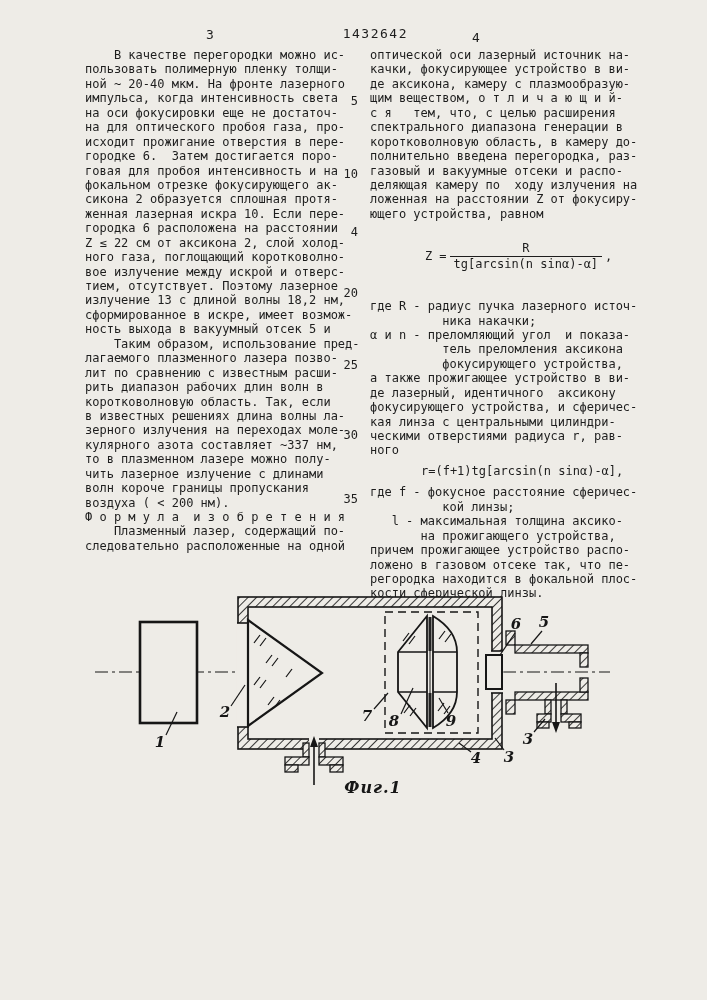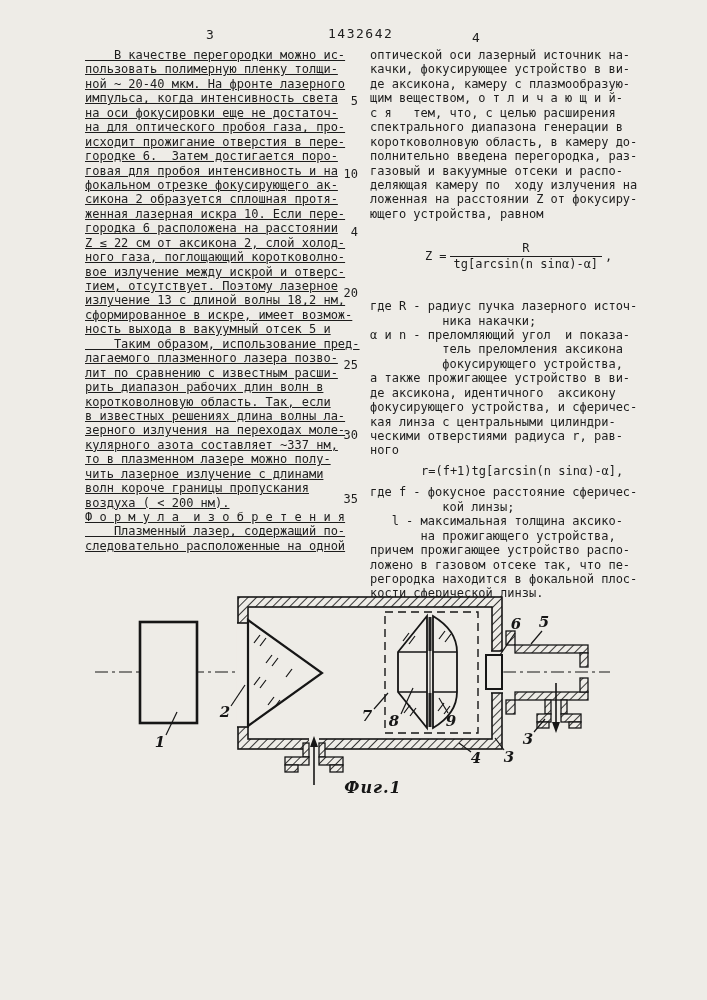--- a/index.html
+++ b/index.html
@@ -1,26 +1,26 @@
 <!DOCTYPE html>
 <html><head>
 <meta charset="utf-8">
 <style>
   html,body{margin:0;padding:0;}
   body{width:707px;height:1000px;position:relative;background:#eeece7;overflow:hidden;
        font-family:"DejaVu Sans Mono", monospace;color:#1d1d1d;}
   .abs{position:absolute;}
   
-  .patent-no{left:328px;top:26px;width:80px;text-align:left;font-size:13px;letter-spacing:1.5px;}
+  .patent-no{left:328px;top:26px;width:80px;text-align:right;font-size:13px;letter-spacing:1.5px;}
   .pgno-left{left:206px;top:27px;font-size:13px;}
   .pgno-right{left:472px;top:30px;font-size:13px;}
   
   .col{font-size:12px;line-height:14.45px;}
   .col .tl{white-space:pre;height:14.45px;}
-  .col-left{left:85px;top:48px;width:275px;text-decoration:underline;}
+  .col-left{left:85px;top:48px;width:275px;}
   .col-right{left:370px;top:48px;width:275px;}
   
   .gn{position:absolute;right:349px;font-size:12px;}
   .gn1{top:94px;}.gn2{top:167px;}.gn3{top:225px;}.gn4{top:286px;}
   .gn5{top:358px;}.gn6{top:428px;}.gn7{top:492px;}
   
   .formula-z{margin:5px 0 13px 26px;white-space:pre;}
   .frac{display:inline-block;vertical-align:middle;text-align:center;margin:0 3px;}
   .frac .num{display:block;padding:0 4px 1px 4px;}
   .frac .den{display:block;border-top:1.4px solid #1d1d1d;padding:0 4px 0 4px;}
@@ -104,21 +104,21 @@
   <div class="formula-z">
     <span>Z =</span><span class="frac"><span class="num">R</span><span class="den">tg[arcsin(n sinα)-α]</span></span><span>,</span>
   </div>
   <div>
       <div class="tl">где R - радиус пучка лазерного источ-</div>
       <div class="tl">          ника накачки;</div>
       <div class="tl">α и n - преломляющий угол  и показа-</div>
       <div class="tl">          тель преломления аксикона</div>
       <div class="tl">          фокусирующего устройства,</div>
       <div class="tl">а также прожигающее устройство в ви-</div>
-      <div class="tl">де аксикона, идентичного  аксикону</div>
+      <div class="tl">де лазерный, идентичного  аксикону</div>
       <div class="tl">фокусирующего устройства, и сферичес-</div>
       <div class="tl">кая линза с центральными цилиндри-</div>
       <div class="tl">ческими отверстиями радиуса r, рав-</div>
       <div class="tl">ного</div>
     </div>
   <div class="formula-r">r=(f+1)tg[arcsin(n sinα)-α],</div>
   <div>
       <div class="tl">где f - фокусное расстояние сферичес-</div>
       <div class="tl">          кой линзы;</div>
       <div class="tl">   l - максимальная толщина аксико-</div>

